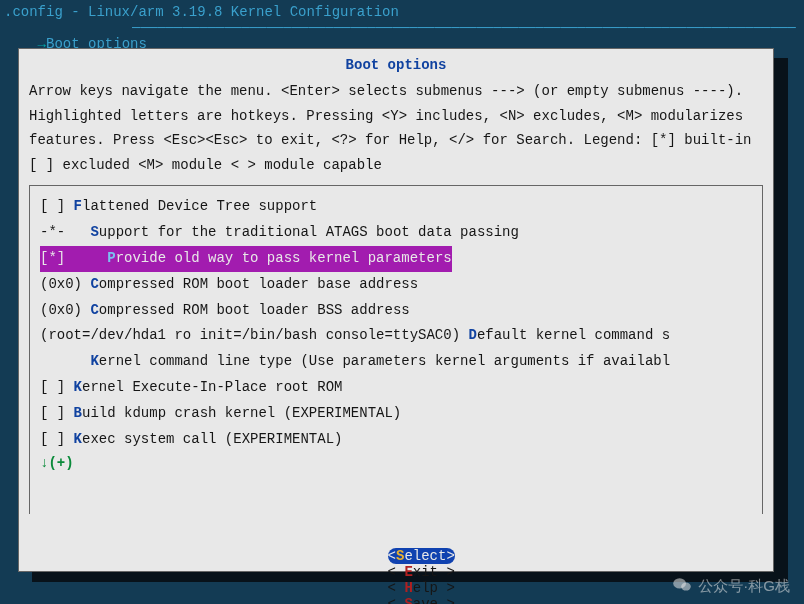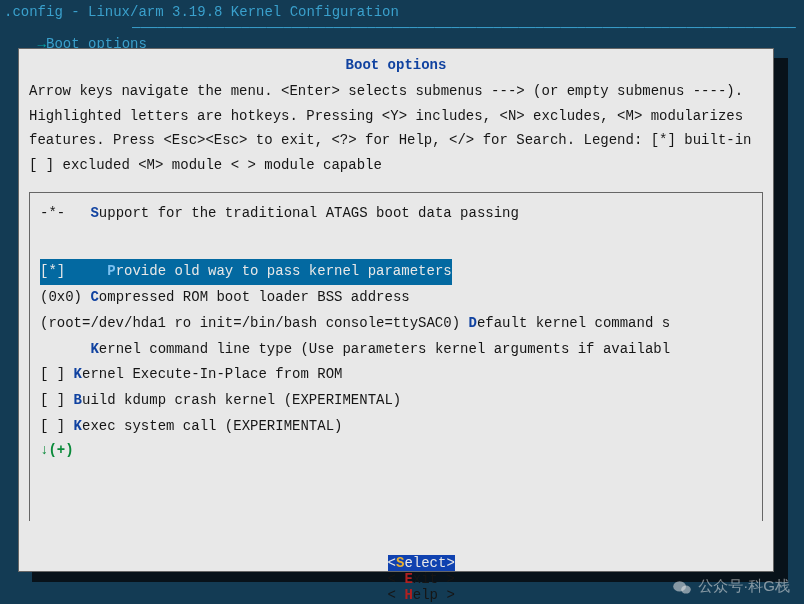--- a/index.html
+++ b/index.html
@@ -66,72 +66,72 @@
     color: #161616;
   }
   .box-title {
     text-align: center;
     color: #1042a0;
     font-weight: bold;
     margin-bottom: 6px;
   }
   .help-text {
     line-height: 1.75;
-    margin-bottom: 15px;
+    margin-bottom: 8px;
   }
   .options-area {
     border: 1px solid #666;
     border-bottom: none;
     padding: 8px 10px 0 10px;
     height: 320px;
     overflow: hidden;
     position: relative;
   }
   .opt-line {
     white-space: pre;
     line-height: 1.85;
     font-family: inherit;
   }
   .hotkey { color: #1042a0; font-weight: bold; }
   .sel-line {
     display: inline-block;
-    background: #0369a1;
+    background: #a21caf;
     color: #e8e8e8;
-    margin-top: 32px;
   }
   .sel-line .hk2 { color: #7ac0f0; font-weight: bold; }
   .more-indicator {
     color: #0a8a3a;
     font-weight: bold;
     margin-top: 2px;
   }
   .button-row {
     margin-top: 18px;
     text-align: center;
     white-space: pre;
   }
   .btn {
     display: inline-block;
     margin: 0 14px;
   }
   .btn .hk { color: #b02020; font-weight: bold; }
   .btn-selected {
     background: #1042b0;
     color: #e8e8e8;
+    border-radius: 8px;
   }
   .btn-selected .hk { color: #e8b030; font-weight: bold; }
   .watermark {
     position: absolute;
     right: 14px;
     bottom: 8px;
     color: rgba(230,230,230,0.55);
     font-family: sans-serif;
     font-size: 15px;
     display: flex;
-    align-items: flex-end;
+    align-items: flex-start;
     gap: 6px;
     pointer-events: none;
   }
   .wechat-icon {
     width: 20px; height: 16px;
   }
 </style>
 </head>
 <body>
 
@@ -144,26 +144,28 @@
     <span class="breadcrumb-dashes dashline">───────────────────────────────────────────────────────────────────────────────────────────────────────────────────────────</span>
   </div>
 
   <div class="shadow-box"></div>
 
   <div class="main-box">
     <div class="box-title">Boot options</div>
     <div class="help-text">Arrow keys navigate the menu.  &lt;Enter&gt; selects submenus ---&gt; (or empty submenus ----).  Highlighted letters are hotkeys.  Pressing &lt;Y&gt; includes, &lt;N&gt; excludes, &lt;M&gt; modularizes features.  Press &lt;Esc&gt;&lt;Esc&gt; to exit, &lt;?&gt; for Help, &lt;/&gt; for Search.  Legend: [*] built-in  [ ] excluded  &lt;M&gt; module  &lt; &gt; module capable</div>
 
     <div class="options-area">
+      <div class="opt-line"><span>[ ] </span><span class="hotkey">F</span><span>lattened Device Tree support</span></div>
       <div class="opt-line"><span>-*-   </span><span class="hotkey">S</span><span>upport for the traditional ATAGS boot data passing</span></div>
       <div class="opt-line"><span class="sel-line"><span>[*]     </span><span class="hk2">P</span><span>rovide old way to pass kernel parameters</span></span></div>
+      <div class="opt-line"><span>(0x0) </span><span class="hotkey">C</span><span>ompressed ROM boot loader base address</span></div>
       <div class="opt-line"><span>(0x0) </span><span class="hotkey">C</span><span>ompressed ROM boot loader BSS address</span></div>
       <div class="opt-line"><span>(root=/dev/hda1 ro init=/bin/bash console=ttySAC0) </span><span class="hotkey">D</span><span>efault kernel command s</span></div>
       <div class="opt-line"><span>      </span><span class="hotkey">K</span><span>ernel command line type (Use parameters kernel arguments if availabl</span></div>
-      <div class="opt-line"><span>[ ] </span><span class="hotkey">K</span><span>ernel Execute-In-Place from ROM</span></div>
+      <div class="opt-line"><span>[ ] </span><span class="hotkey">K</span><span>ernel Execute-In-Place root ROM</span></div>
       <div class="opt-line"><span>[ ] </span><span class="hotkey">B</span><span>uild kdump crash kernel (EXPERIMENTAL)</span></div>
       <div class="opt-line"><span>[ ] </span><span class="hotkey">K</span><span>exec system call (EXPERIMENTAL)</span></div>
       <div class="more-indicator">↓(+)</div>
     </div>
 
     <div class="button-row">
       <span class="btn btn-selected"><span>&lt;</span><span class="hk">S</span><span>elect</span><span>&gt;</span></span>
       <span class="btn"><span>&lt; </span><span class="hk">E</span><span>xit </span><span>&gt;</span></span>
       <span class="btn"><span>&lt; </span><span class="hk">H</span><span>elp </span><span>&gt;</span></span>
       <span class="btn"><span>&lt; </span><span class="hk">S</span><span>ave </span><span>&gt;</span></span>

